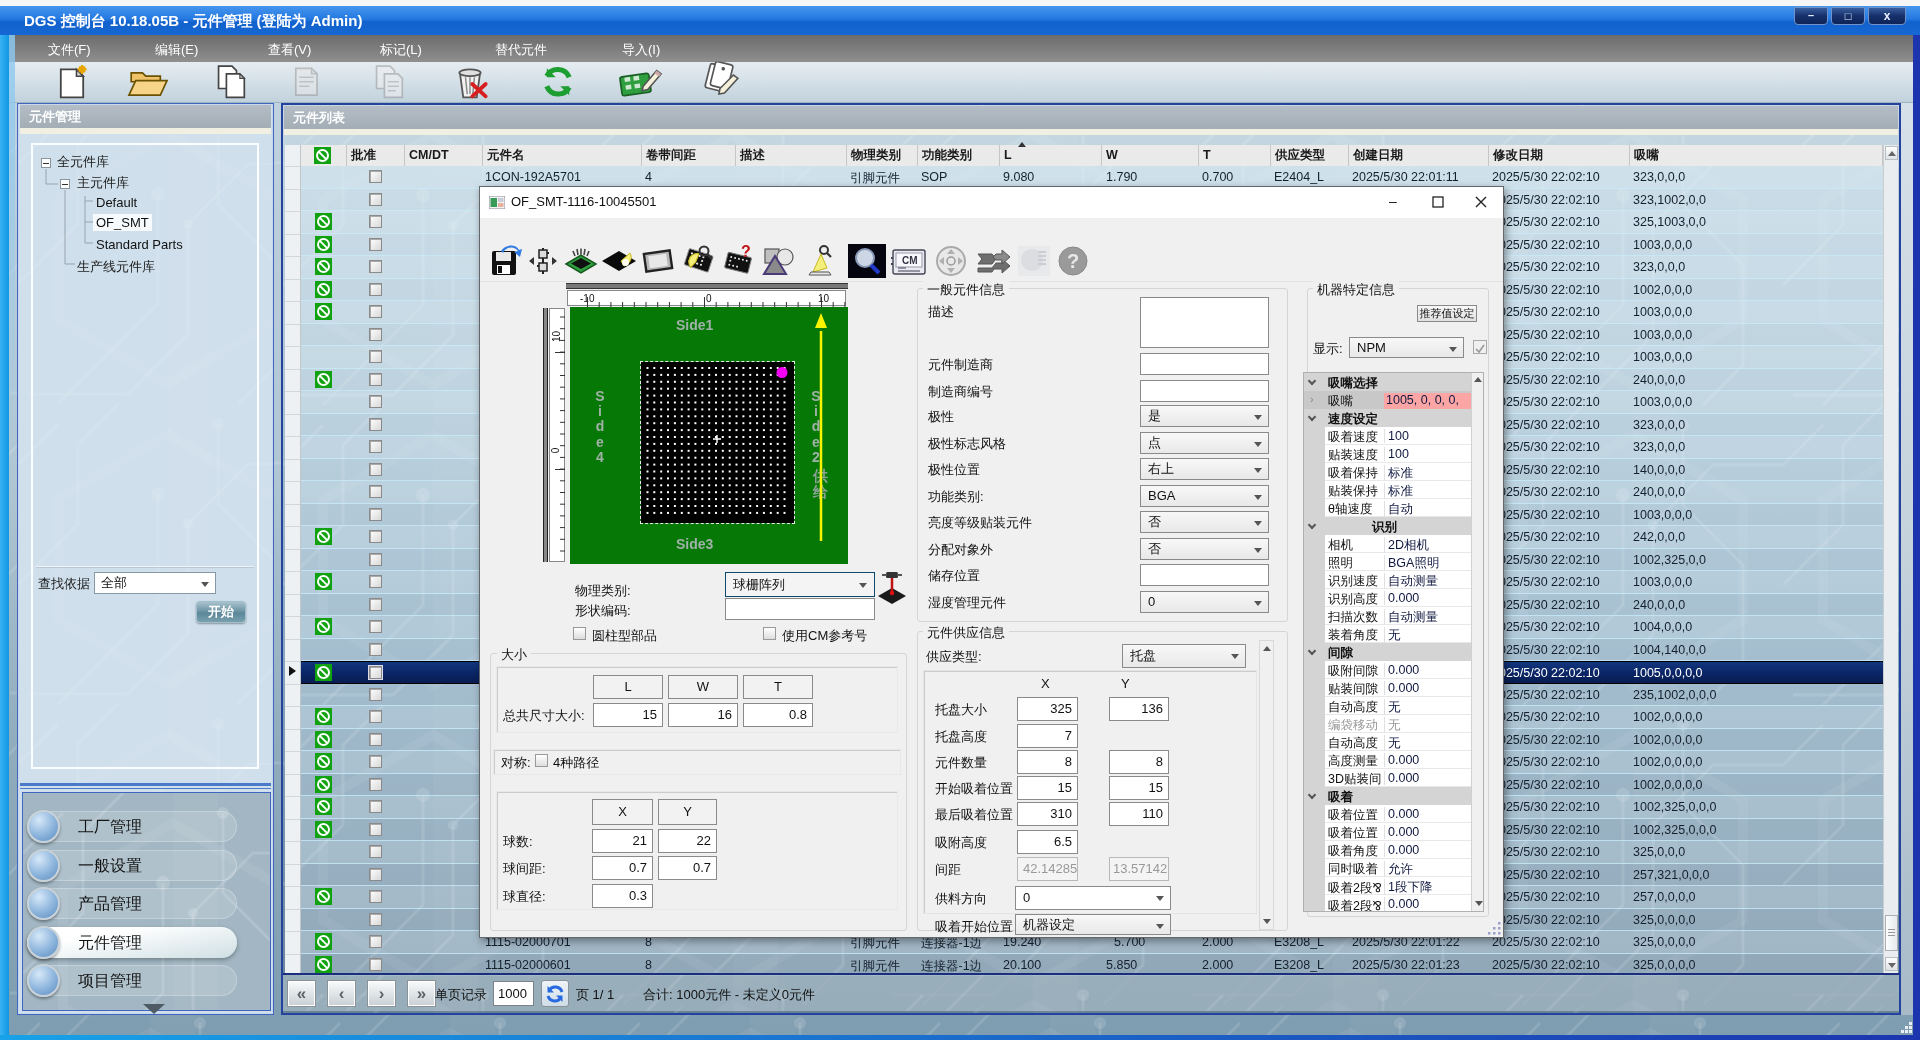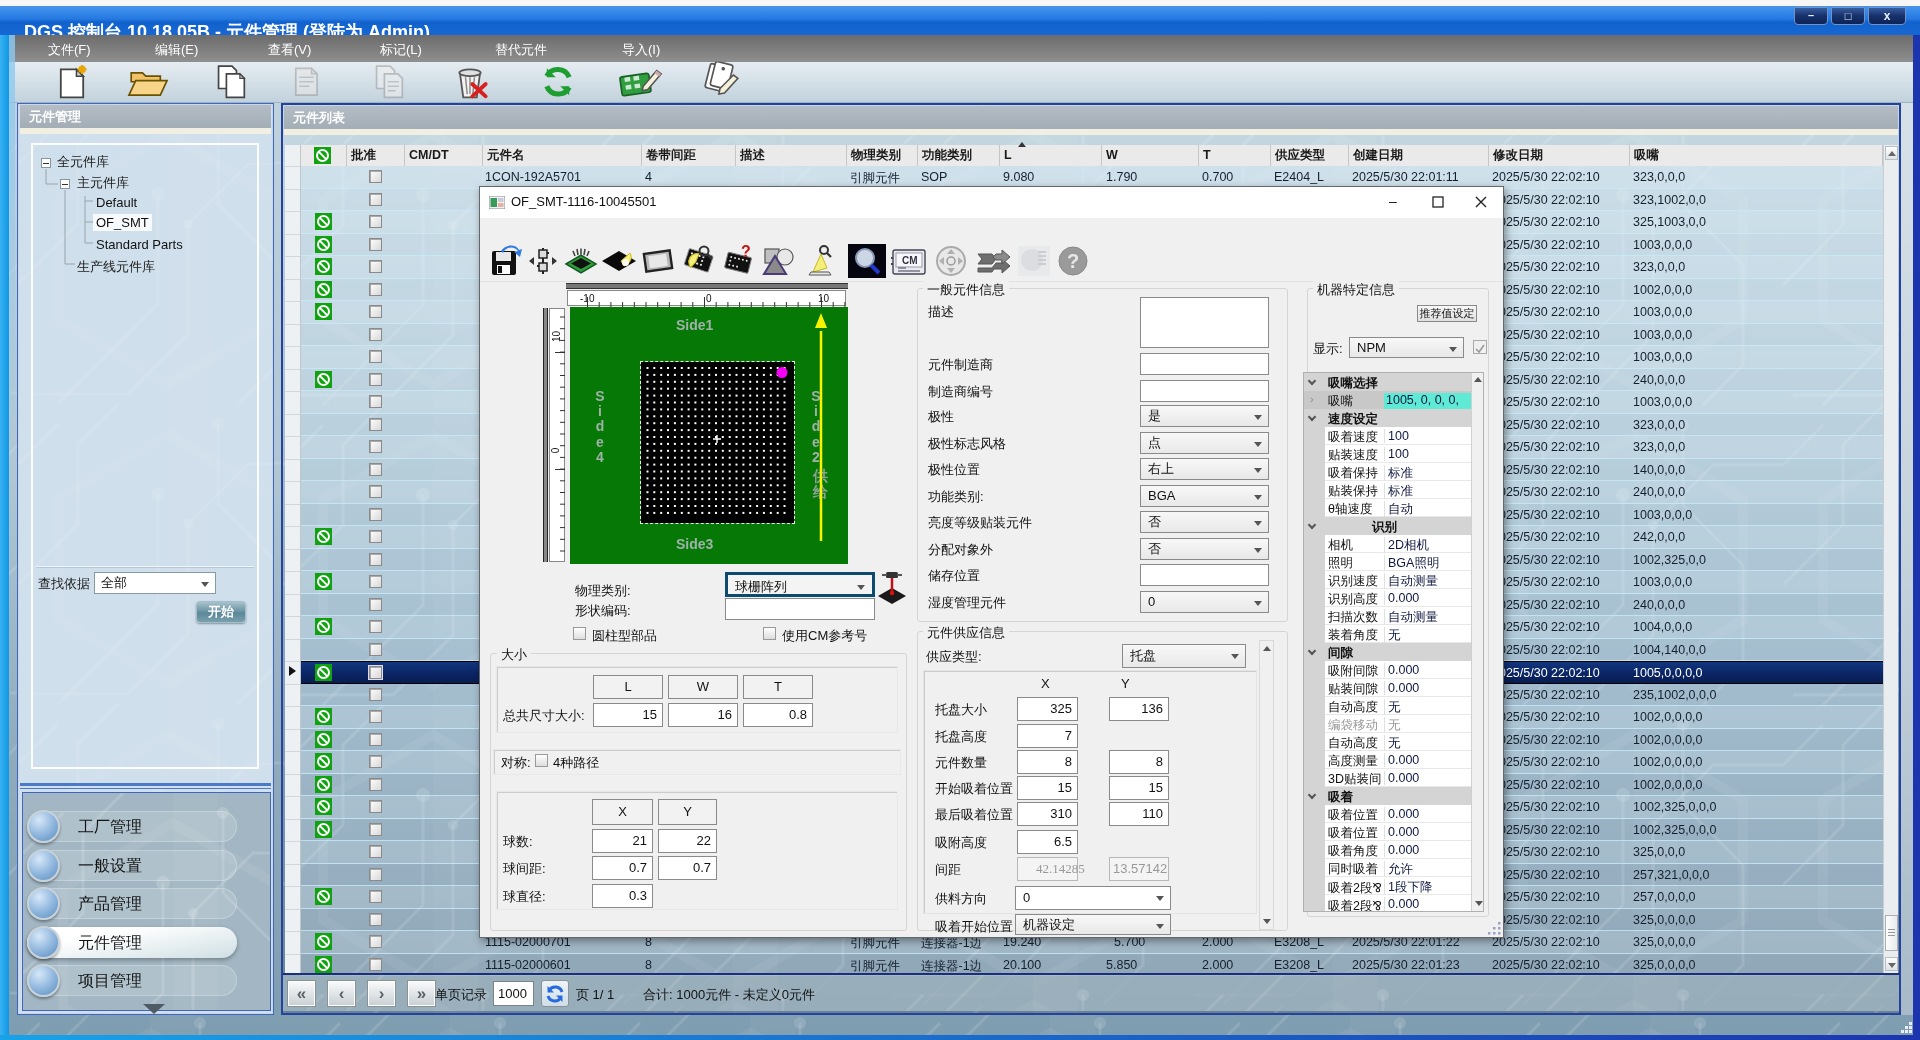--- a/index.html
+++ b/index.html
@@ -24,21 +24,21 @@
  <g fill="none" stroke="#ffffff" stroke-opacity="0.10" stroke-width="10">
   <path d="M150 30 L260 95 L260 215 L150 280 L40 215 L40 95 Z"></path>
  </g>
  <rect x="150" y="0" width="45" height="300" fill="#ffffff" fill-opacity="0.06"></rect>
 </pattern>
 </defs>
   </svg>
 
 <div class="abs" style="left:0;top:0;width:1920px;height:6px;background:#f6f6f6;"></div>
 <div class="abs" style="left:0;top:6px;width:1920px;height:29px;background:linear-gradient(#4696ee 0%,#2478e0 45%,#1262cd 55%,#1767d4 100%);">
-  <div class="abs" style="left:24px;top:14px;font-size:18px;font-weight:bold;color:#fff;">DGS 控制台 10.18.05B - 元件管理 (登陆为 Admin)</div>
+  <div class="abs" style="left:24px;top:6px;font-size:15px;font-weight:bold;color:#fff;">DGS 控制台 10.18.05B - 元件管理 (登陆为 Admin)</div>
 </div>
 <div class="abs" style="left:1794px;top:7px;width:113px;height:18px;display:flex;gap:3px;">
   <div style="width:34px;height:18px;background:linear-gradient(#3a5d9e,#16306b 50%,#0d2458);border:1px solid #6f92c8;border-radius:0 0 4px 4px;color:#e8f0ff;text-align:center;font-size:11px;font-weight:bold;line-height:15px;">–</div>
   <div style="width:34px;height:18px;background:linear-gradient(#3a5d9e,#16306b 50%,#0d2458);border:1px solid #6f92c8;border-radius:0 0 4px 4px;color:#e8f0ff;text-align:center;font-size:11px;line-height:16px;">□</div>
   <div style="width:38px;height:18px;background:linear-gradient(#3a5d9e,#16306b 50%,#0d2458);border:1px solid #6f92c8;border-radius:0 0 4px 4px;color:#e8f0ff;text-align:center;font-size:12px;font-weight:bold;line-height:16px;">x</div>
 </div>
 <div class="abs" style="left:0;top:35px;width:1920px;height:27px;background:linear-gradient(#6c6c6c,#8f8f8f);color:#fff;font-size:13px;">
   <span class="abs" style="left:48px;top:6px;">文件(F)</span>
   <span class="abs" style="left:155px;top:6px;">编辑(E)</span>
   <span class="abs" style="left:268px;top:6px;">查看(V)</span>
@@ -1254,21 +1254,21 @@
           <rect x="135.7" y="149.9" width="2" height="2"></rect>
           <rect x="142.5" y="149.9" width="2" height="2"></rect>
         </g>
         <g stroke="#fff" stroke-width="1.4">
           <path d="M76 73 v8 M72 77 h8"></path>
         </g>
      <circle cx="141" cy="10.5" r="5.5" fill="#f400f4"></circle>
    </svg>
  </div>
  <div class="abs" style="left:95px;top:395px;font-size:13px;color:#111;">物理类别:</div>
- <div class="abs" style="left:245px;top:385px;width:150px;height:25px;background:#f4f4f4;border:3px solid #0c4a6e;font-size:13px;color:#111;line-height:23px;padding-left:7px;">球栅阵列<span style="position:absolute;right:7px;top:10px;width:0;height:0;border-left:4px solid transparent;border-right:4px solid transparent;border-top:5px solid #555;"></span></div>
+ <div class="abs" style="left:245px;top:385px;width:150px;height:25px;background:#f4f4f4;border:1px solid #0c4a6e;font-size:13px;color:#111;line-height:23px;padding-left:7px;">球栅阵列<span style="position:absolute;right:7px;top:10px;width:0;height:0;border-left:4px solid transparent;border-right:4px solid transparent;border-top:5px solid #555;"></span></div>
  <svg class="abs" width="40" height="40" style="left:390px;top:381px">
       <path d="M8 28 L22 20 L36 28 L22 36 Z" fill="#1a1a1a"></path>
       <path d="M22 10 v14" stroke="#c01010" stroke-width="2.5"></path>
       <circle cx="22" cy="25" r="2.2" fill="#e01010"></circle>
       <rect x="16" y="4" width="12" height="6" rx="1.5" fill="#333"></rect>
       <path d="M17 7 h-5 M32 7 h-5" stroke="#555" stroke-width="2"></path>
     </svg>
  <div class="abs" style="left:95px;top:415px;font-size:13px;color:#111;">形状编码:</div>
  <div class="abs" style="left:245px;top:411px;width:150px;height:22px;background:#fff;border:1px solid #8a8a8a;"></div>
  <div class="abs" style="left:93px;top:440px;width:13px;height:13px;background:linear-gradient(#fff,#ddd);border:1px solid #999;"></div>
@@ -1346,21 +1346,21 @@
     <div class="abs" style="left:629px;top:562.5px;width:60px;height:24px;background:#fff;border:1px solid #8a8a8a;font-size:13px;color:#111;text-align:right;line-height:22px;padding-right:5px;">8</div>
     <div class="abs" style="left:455px;top:593.0px;font-size:13px;color:#111;">开始吸着位置</div>
     <div class="abs" style="left:537px;top:589.0px;width:61px;height:24px;background:#fff;border:1px solid #8a8a8a;font-size:13px;color:#111;text-align:right;line-height:22px;padding-right:5px;">15</div>
     <div class="abs" style="left:629px;top:589.0px;width:60px;height:24px;background:#fff;border:1px solid #8a8a8a;font-size:13px;color:#111;text-align:right;line-height:22px;padding-right:5px;">15</div>
     <div class="abs" style="left:455px;top:619.0px;font-size:13px;color:#111;">最后吸着位置</div>
     <div class="abs" style="left:537px;top:615.0px;width:61px;height:24px;background:#fff;border:1px solid #8a8a8a;font-size:13px;color:#111;text-align:right;line-height:22px;padding-right:5px;">310</div>
     <div class="abs" style="left:629px;top:615.0px;width:60px;height:24px;background:#fff;border:1px solid #8a8a8a;font-size:13px;color:#111;text-align:right;line-height:22px;padding-right:5px;">110</div>
     <div class="abs" style="left:455px;top:647.0px;font-size:13px;color:#111;">吸附高度</div>
     <div class="abs" style="left:537px;top:643.0px;width:61px;height:24px;background:#fff;border:1px solid #8a8a8a;font-size:13px;color:#111;text-align:right;line-height:22px;padding-right:5px;">6.5</div>
  <div class="abs" style="left:455px;top:674px;font-size:13px;color:#111;">间距</div>
- <div class="abs" style="left:537px;top:670px;width:61px;height:24px;background:#f4f4f4;border:1px solid #b8b8b8;font-size:13px;color:#999;line-height:22px;padding-left:18px;font-family:Liberation Serif, serif;">42.14285</div>
+ <div class="abs" style="left:537px;top:670px;width:61px;height:24px;background:#f4f4f4;border:1px solid #b8b8b8;font-size:13px;color:#999;line-height:22px;padding-left:5px;">42.14285</div>
  <div class="abs" style="left:629px;top:670px;width:60px;height:24px;background:#f4f4f4;border:1px solid #b8b8b8;font-size:13px;color:#999;line-height:22px;padding-left:3px;">13.57142</div>
  <div class="abs" style="left:455px;top:703px;font-size:13px;color:#111;">供料方向</div>
  <div class="abs" style="left:535px;top:699px;width:156px;height:24px;background:#fff;border:1px solid #8a8a8a;font-size:13px;color:#111;line-height:22px;padding-left:7px;">0<span style="position:absolute;right:6px;top:9px;width:0;height:0;border-left:4px solid transparent;border-right:4px solid transparent;border-top:5px solid #555;"></span></div>
  <div class="abs" style="left:455px;top:731px;font-size:13px;color:#111;">吸着开始位置</div>
  <div class="abs" style="left:535px;top:727px;width:156px;height:21px;background:linear-gradient(#f8f8f8,#e8e8e8);border:1px solid #8a8a8a;font-size:13px;color:#111;line-height:19px;padding-left:7px;">机器设定<span style="position:absolute;right:6px;top:9px;width:0;height:0;border-left:4px solid transparent;border-right:4px solid transparent;border-top:5px solid #555;"></span></div>
 
  <div class="abs" style="left:827px;top:101px;width:182px;height:629px;border:1px solid #d5d5d5;border-radius:3px;"></div>
  <div class="abs" style="left:833px;top:94px;font-size:13px;color:#111;background:#f0f0f0;padding:0 4px;">机器特定信息</div>
  <div class="abs" style="left:937px;top:118px;width:60px;height:17px;background:linear-gradient(#f8f8f8,#e0e0e0);border:1px solid #8a8a8a;font-size:11px;color:#111;text-align:center;line-height:15px;">推荐值设定</div>
  <div class="abs" style="left:833px;top:153px;font-size:13px;color:#111;">显示:</div>
@@ -1369,21 +1369,21 @@
         <path d="M2 6 l3 3 5-7" fill="none" stroke="#999" stroke-width="1.6"></path>
       </svg></div>
  <div class="abs" style="left:823px;top:185px;width:181px;height:540px;border:1px solid #b0b0b0;background:#fff;overflow:hidden;">
 <div class="abs" style="left:0;top:0px;width:167px;height:18px;background:#d4d4d4;">
         <span class="abs" style="left:5px;top:5px;width:6px;height:6px;border-right:2px solid #555;border-bottom:2px solid #555;transform:rotate(45deg);"></span>
         <span class="abs" style="left:24px;top:2px;font-size:12.5px;font-weight:bold;color:#111;">吸嘴选择</span>
       </div>
       <div class="abs" style="left:0;top:18px;width:167px;height:18px;background:#c8c8c8;">
         <span class="abs" style="left:6px;top:2px;color:#888;font-size:11px;">›</span>
         <span class="abs" style="left:24px;top:2px;font-size:12.5px;color:#111;">吸嘴</span>
-        <span class="abs" style="left:80px;top:2px;width:87px;height:16px;background:#5eead4;font-size:12.5px;color:#101840;padding-left:2px;">1005, 0, 0, 0,</span>
+        <span class="abs" style="left:80px;top:2px;width:87px;height:16px;background:#fca5a5;font-size:12.5px;color:#101840;padding-left:2px;">1005, 0, 0, 0,</span>
       </div>
       <div class="abs" style="left:0;top:36px;width:167px;height:18px;background:#d4d4d4;">
         <span class="abs" style="left:5px;top:5px;width:6px;height:6px;border-right:2px solid #555;border-bottom:2px solid #555;transform:rotate(45deg);"></span>
         <span class="abs" style="left:24px;top:2px;font-size:12.5px;font-weight:bold;color:#111;">速度设定</span>
       </div>
       <div class="abs" style="left:0;top:54px;width:167px;height:18px;background:#fff;border-bottom:1px solid #e8e8e8;">
         <div class="abs" style="left:0;top:0;width:21px;height:18px;background:#d4d4d4;"></div>
         <span class="abs" style="left:24px;top:2px;font-size:12.5px;color:#111;">吸着速度</span>
         <span class="abs" style="left:80px;top:2px;width:84px;font-size:12.5px;color:#101840;border-left:1px solid #e0e0e0;padding-left:3px;">100</span>
       </div>

